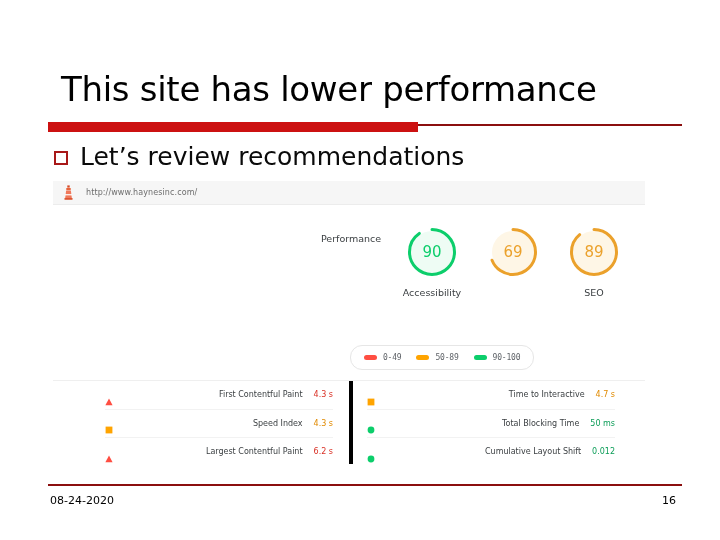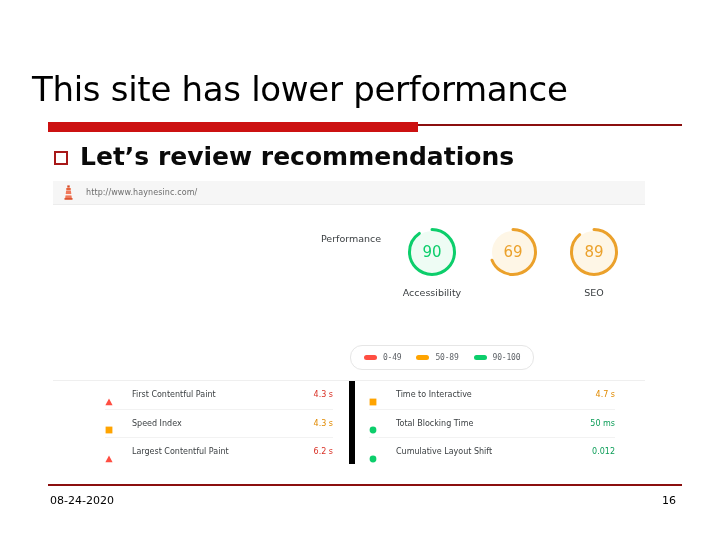--- a/index.html
+++ b/index.html
@@ -17,21 +17,21 @@
   .slide {
     position: absolute;
     left: 0; top: 0;
     width: 720px; height: 540px;
     background: #ffffff;
   }
 
   
   .title {
     position: absolute;
-    left: 32px;
+    left: 61px;
     top: 68px;
     width: 630px;
     font-size: 34px;
     line-height: 42px;
     color: #000000;
     font-family: "DejaVu Sans", sans-serif;
     letter-spacing: -0.3px;
     white-space: nowrap;
   }
   .title-rule-wrap {
@@ -73,21 +73,20 @@
     background: transparent;
     flex: none;
     position: relative;
     top: 1px;
   }
   .bullet-text {
     font-size: 25px;
     color: #0a0a0a;
     line-height: 30px;
     white-space: nowrap;
-    font-weight: bold;
   }
 
   
   .lh-card {
     position: absolute;
     left: 53px;
     top: 181px;
     width: 592px;
     height: 283px;
     background: #ffffff;
@@ -223,27 +222,28 @@
     padding: 0 0 0 0;
     height: 83px;
     box-sizing: border-box;
   }
   .metric-col {
     width: 50%;
     box-sizing: border-box;
     padding: 0 14px;
   }
   .metric-col.left { padding-left: 52px; padding-right: 16px; }
-  .metric-col.right { padding-right: 30px; border-left: 6px solid #000000; }
+  .metric-col.right { padding-right: 30px; border-left: 4px solid #000000; }
   .metric-row {
     height: 27.6px;
     display: flex;
     align-items: center;
     border-bottom: 1px solid #f2f2f2;
-    gap: 19px;
+    gap: 11px;
+    text-align: right;
   }
   .metric-row:last-child { border-bottom: none; }
   .metric-bullet { width: 8px; height: 8px; flex: none; display: block; }
   .metric-name {
     font-size: 8px;
     color: #3c4043;
     flex: 1;
     white-space: nowrap;
   }
   .metric-value {

